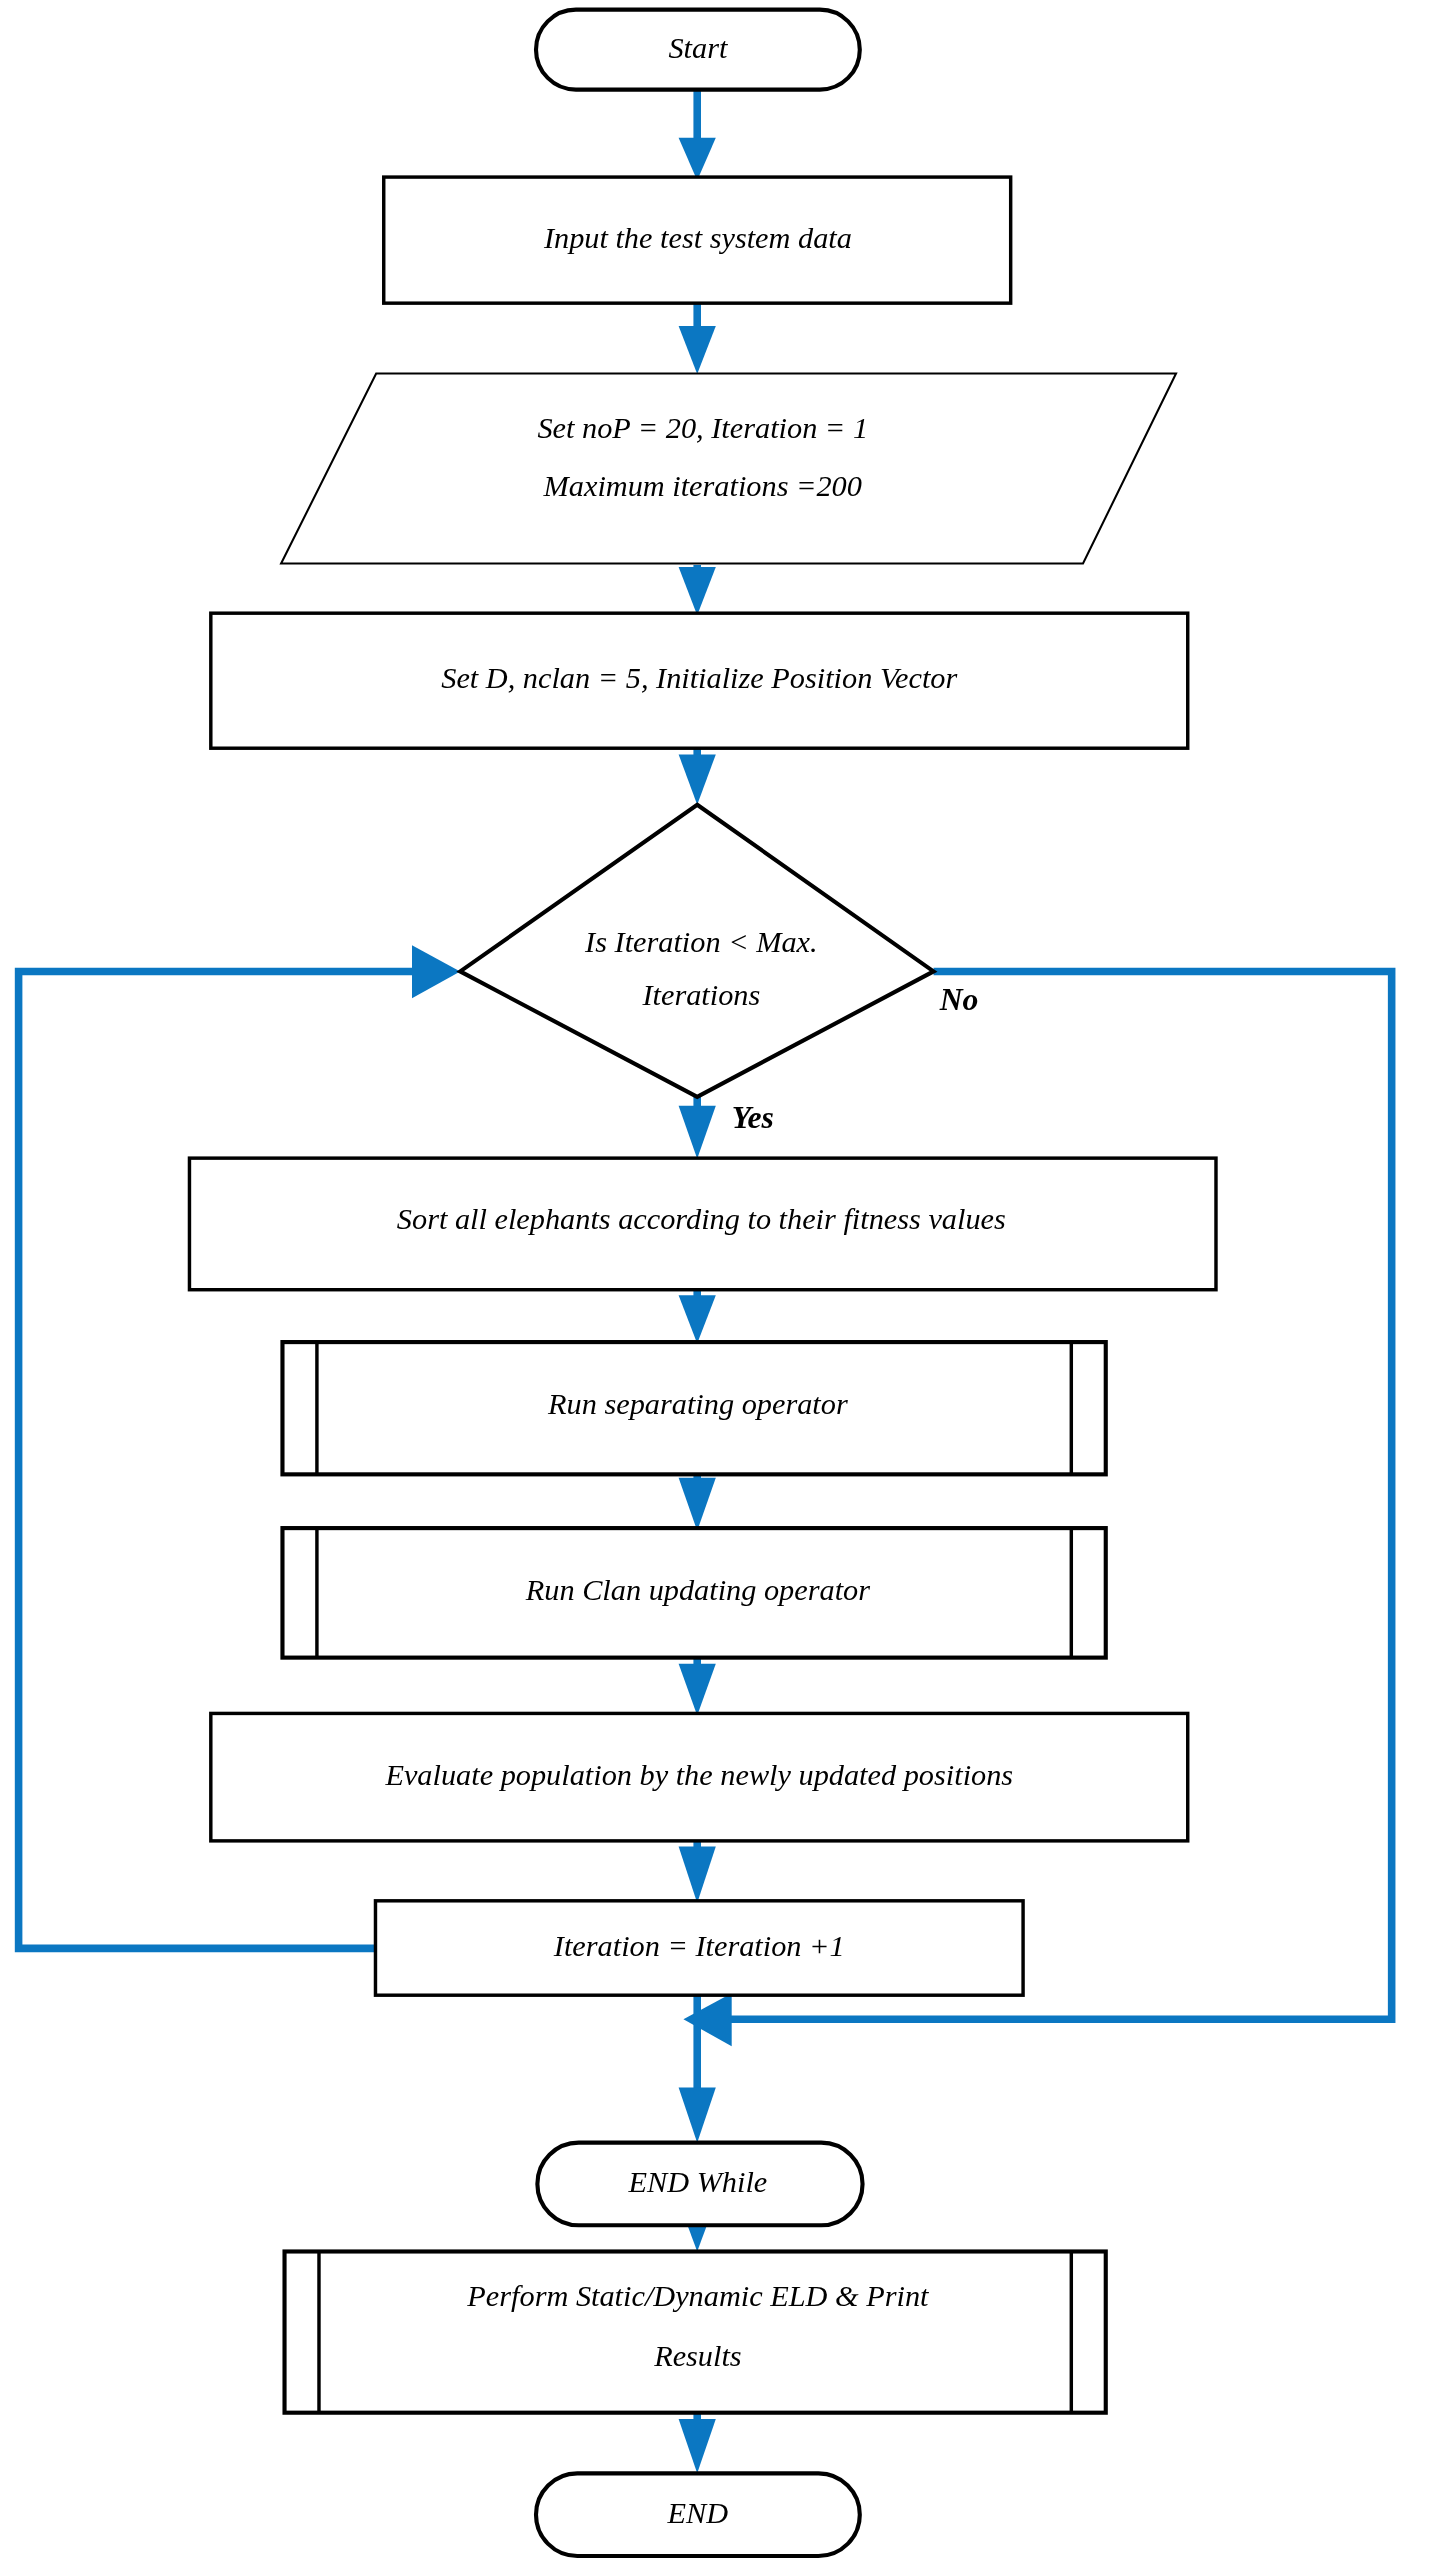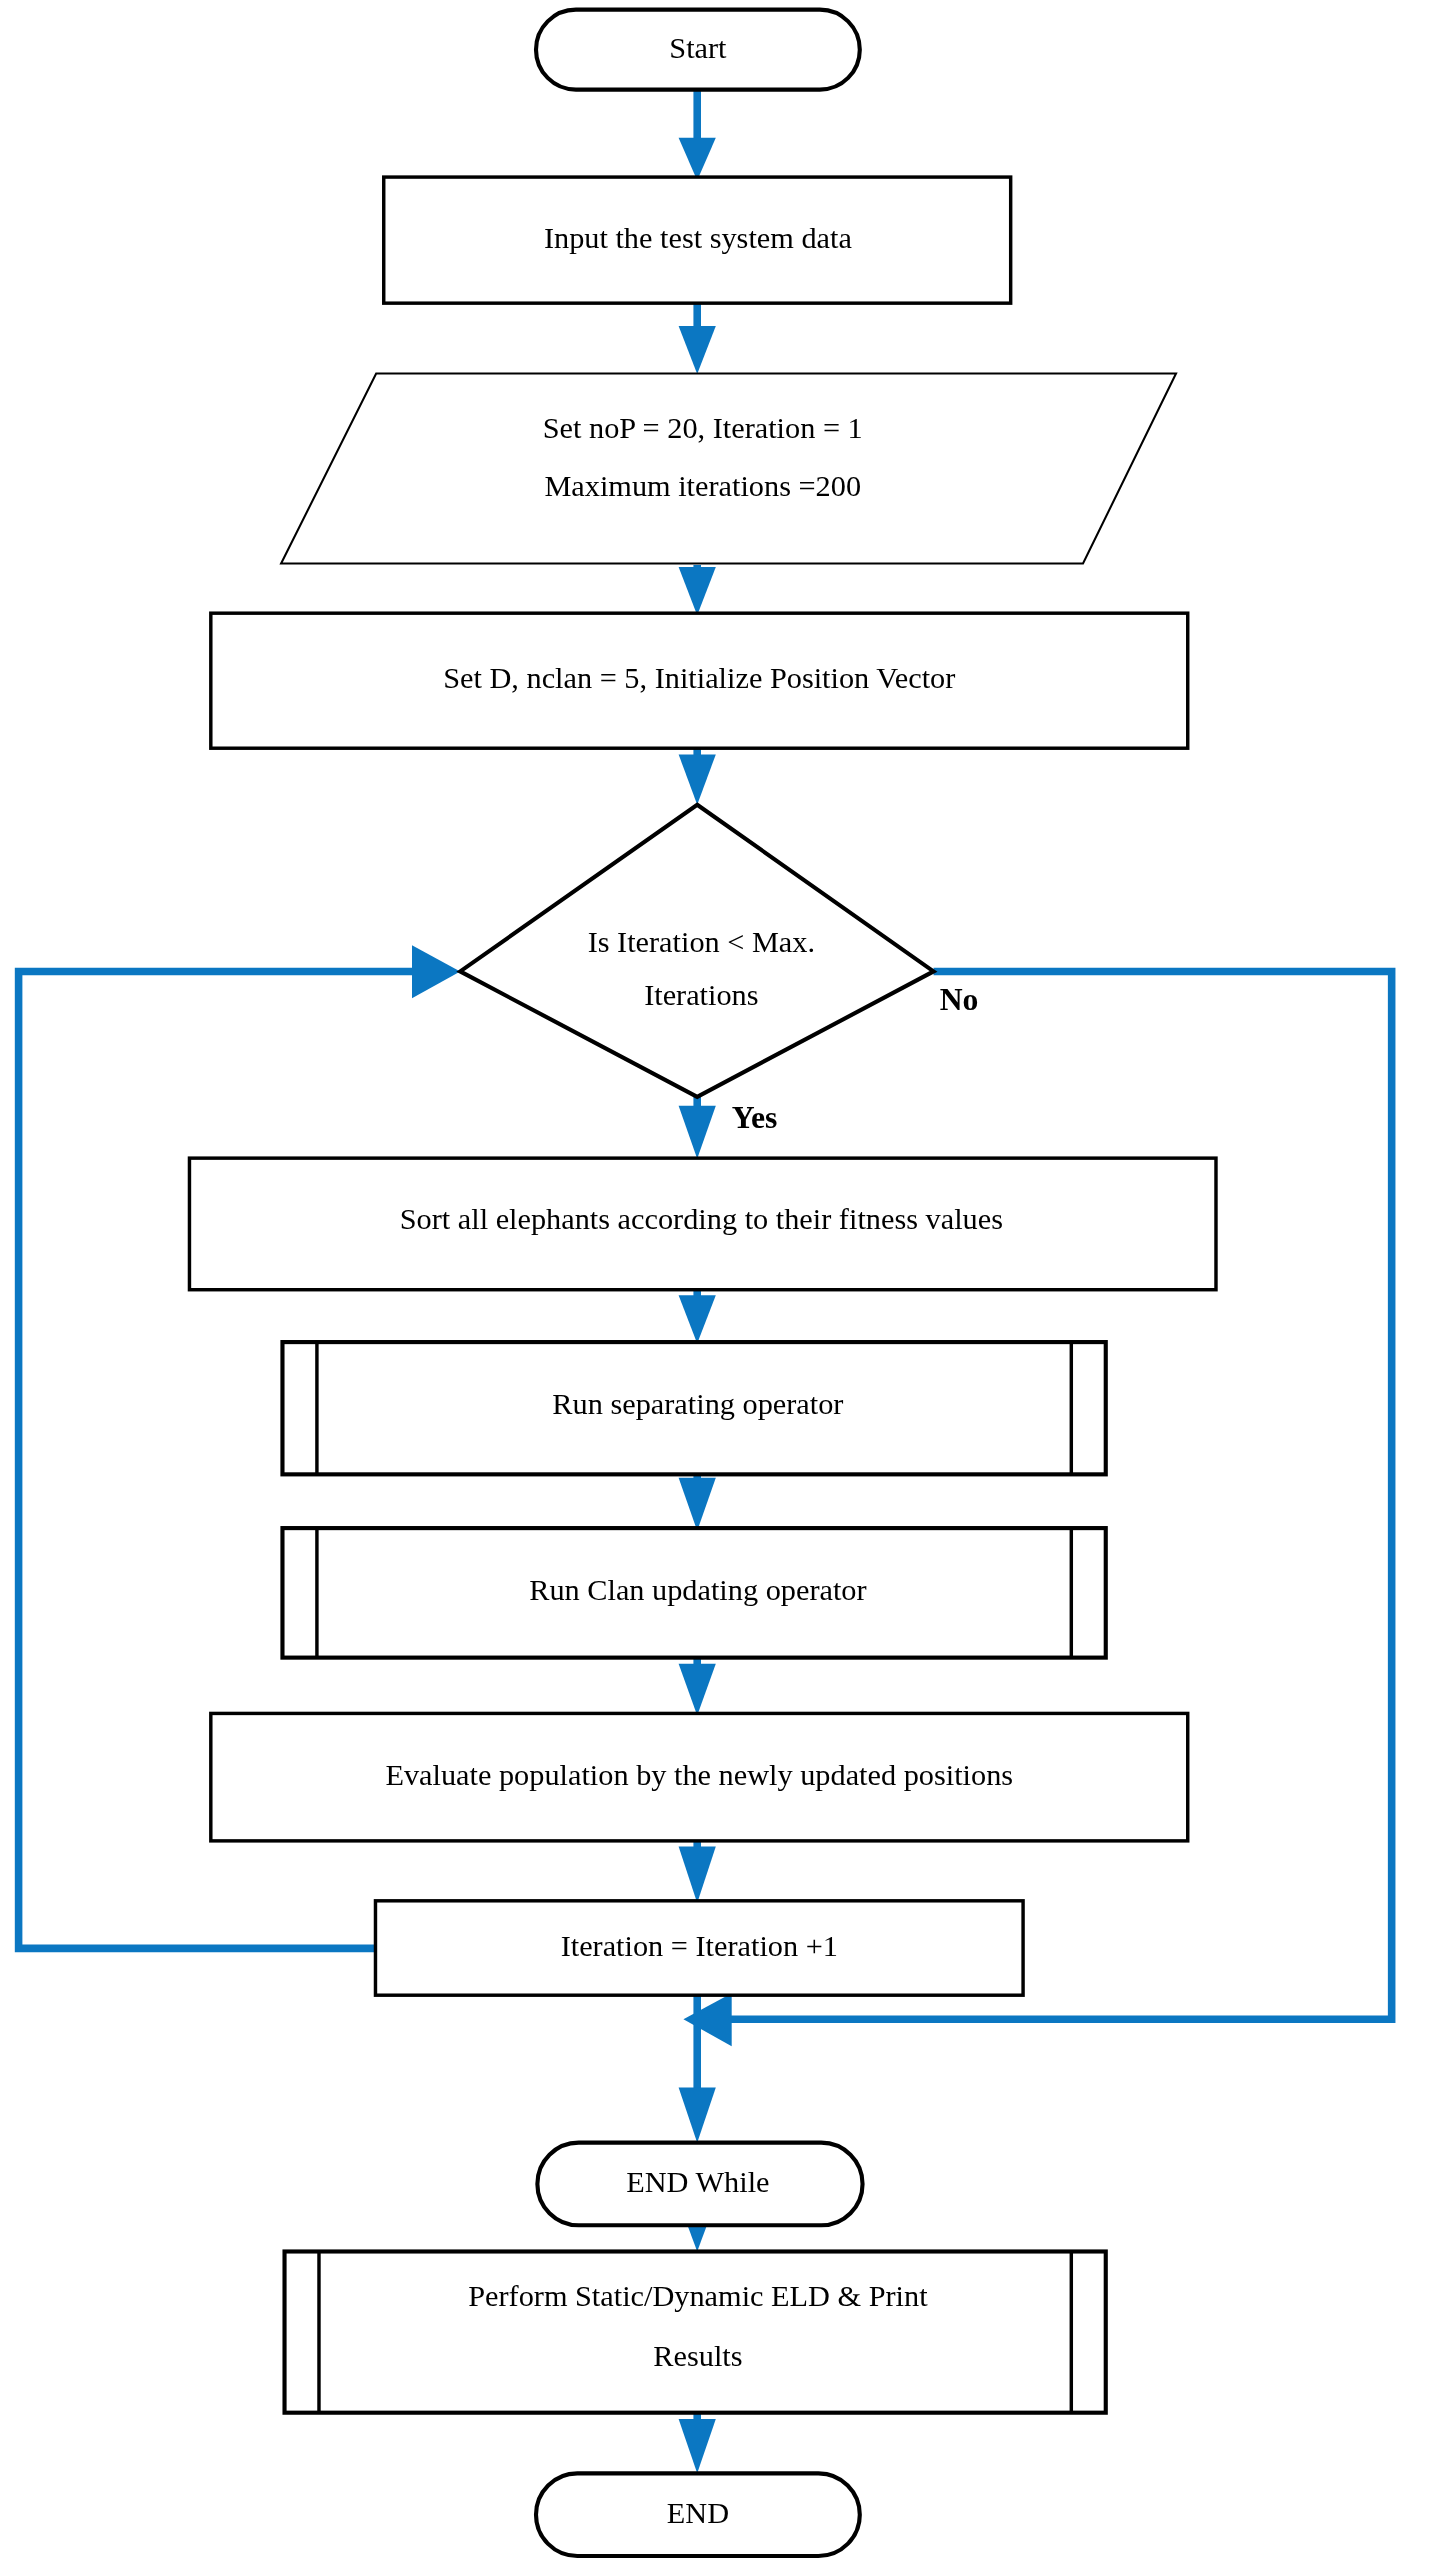--- a/index.html
+++ b/index.html
@@ -10,20 +10,21 @@
   body {
     width: 1433px;
     height: 2576px;
     font-family: "Liberation Serif", serif;
   }
   #flowchart-root {
     position: relative;
     width: 1433px;
     height: 2576px;
     background: #ffffff;
+    font-style: italic;
   }
   svg#flow-svg {
     display: block;
     width: 1433px;
     height: 2576px;
   }
   .shape-outline {
     fill: #ffffff;
     stroke: #000000;
   }

